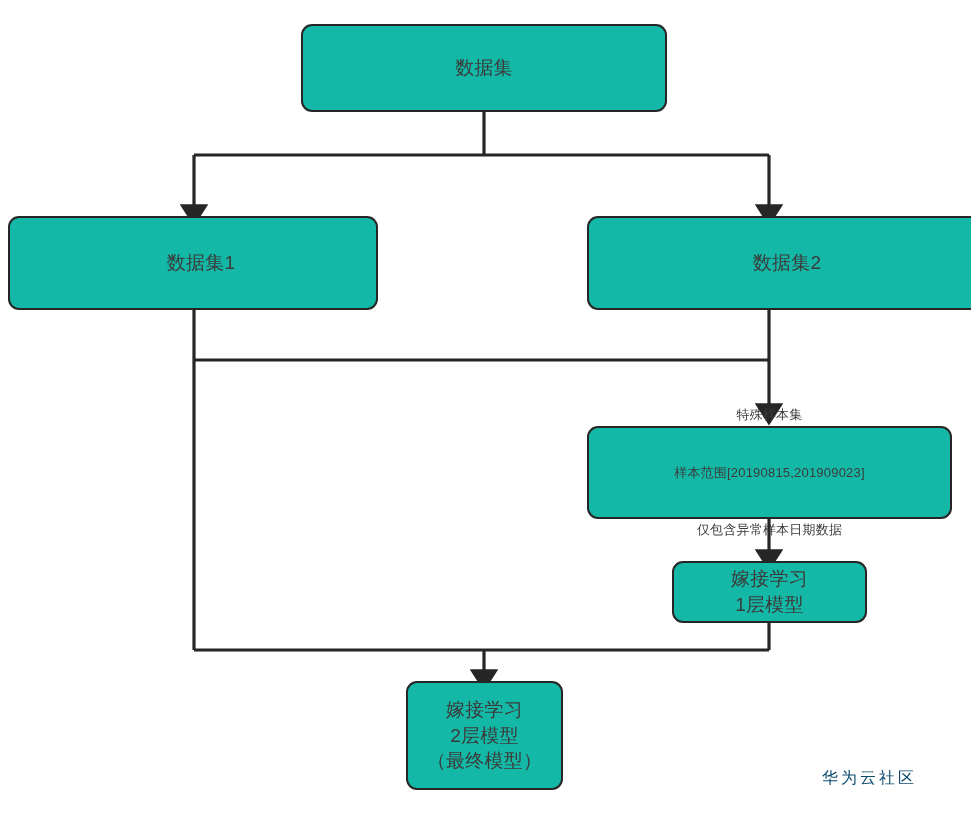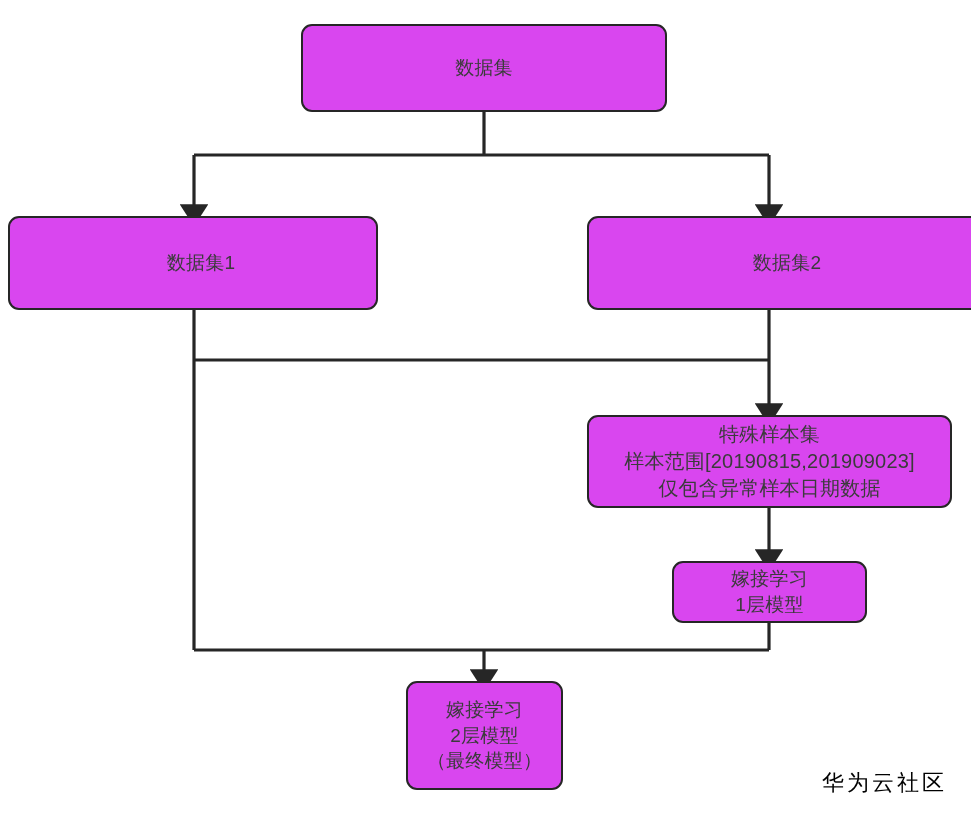--- a/index.html
+++ b/index.html
@@ -22,40 +22,40 @@
     left: 0;
     top: 0;
     width: 971px;
     height: 815px;
   }
   .node {
     position: absolute;
     box-sizing: border-box;
     border: 2.5px solid #262626;
     border-radius: 11px;
-    background: #d946ef;
+    background: #14b8a6;
     display: flex;
     flex-direction: column;
     align-items: center;
     justify-content: center;
     color: #3b3b3b;
     font-size: 19px;
     line-height: 1.35;
     letter-spacing: 0.2px;
     text-align: center;
     z-index: 2;
   }
   .node .line {
     display: block;
     white-space: nowrap;
   }
   #watermark {
     position: absolute;
-    color: #000000;
-    font-size: 22px;
+    color: #0c4a6e;
+    font-size: 16px;
     letter-spacing: 3px;
     white-space: nowrap;
     z-index: 3;
   }
 </style>
 </head>
 <body>
 
 <div id="canvas">
 
@@ -97,21 +97,21 @@
   </div>
 
   <div class="node" style="left:8px; top:216px; width:370px; height:94px;padding-left:16px;">
     <span class="line">数据集1</span>
   </div>
 
   <div class="node" style="left:587px; top:216px; width:400px; height:94px;">
     <span class="line">数据集2</span>
   </div>
 
-  <div class="node" style="left:587px; top:415px; width:365px; height:93px; font-size:20px;">
+  <div class="node" style="left:587px; top:426px; width:365px; height:93px; font-size:13px;gap:40px;">
     <span class="line">特殊样本集</span>
     <span class="line">样本范围[20190815,201909023]</span>
     <span class="line">仅包含异常样本日期数据</span>
   </div>
 
   <div class="node" style="left:672px; top:561px; width:195px; height:62px;">
     <span class="line">嫁接学习</span>
     <span class="line">1层模型</span>
   </div>
 

